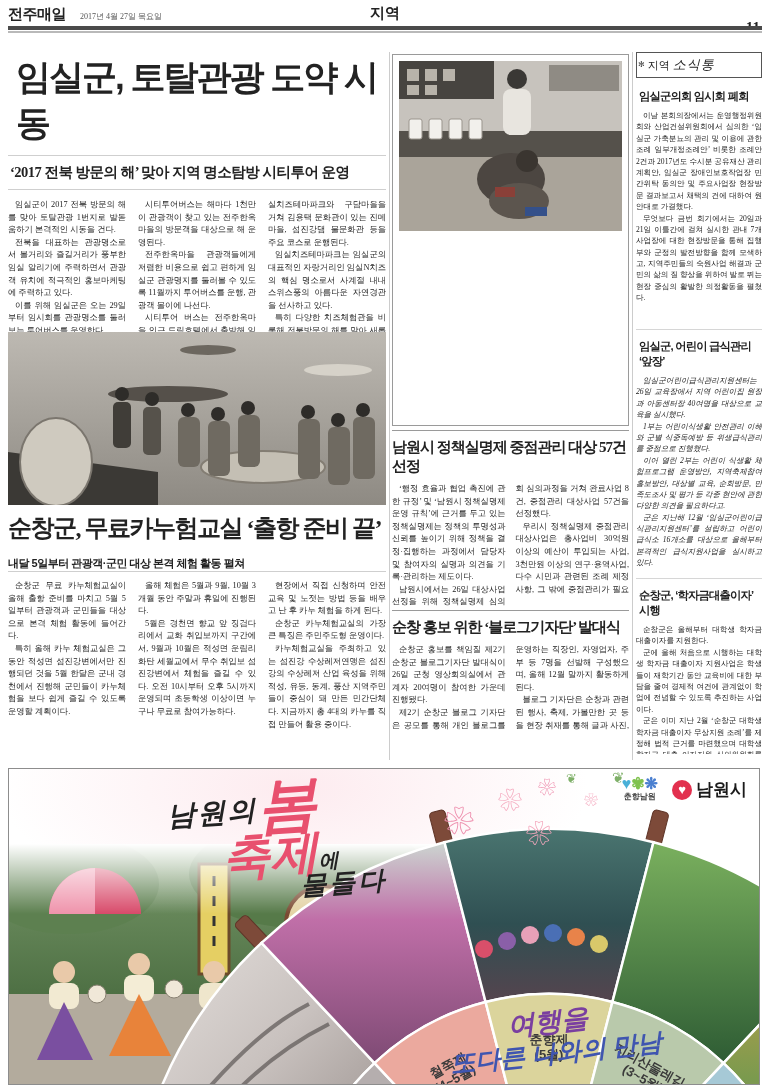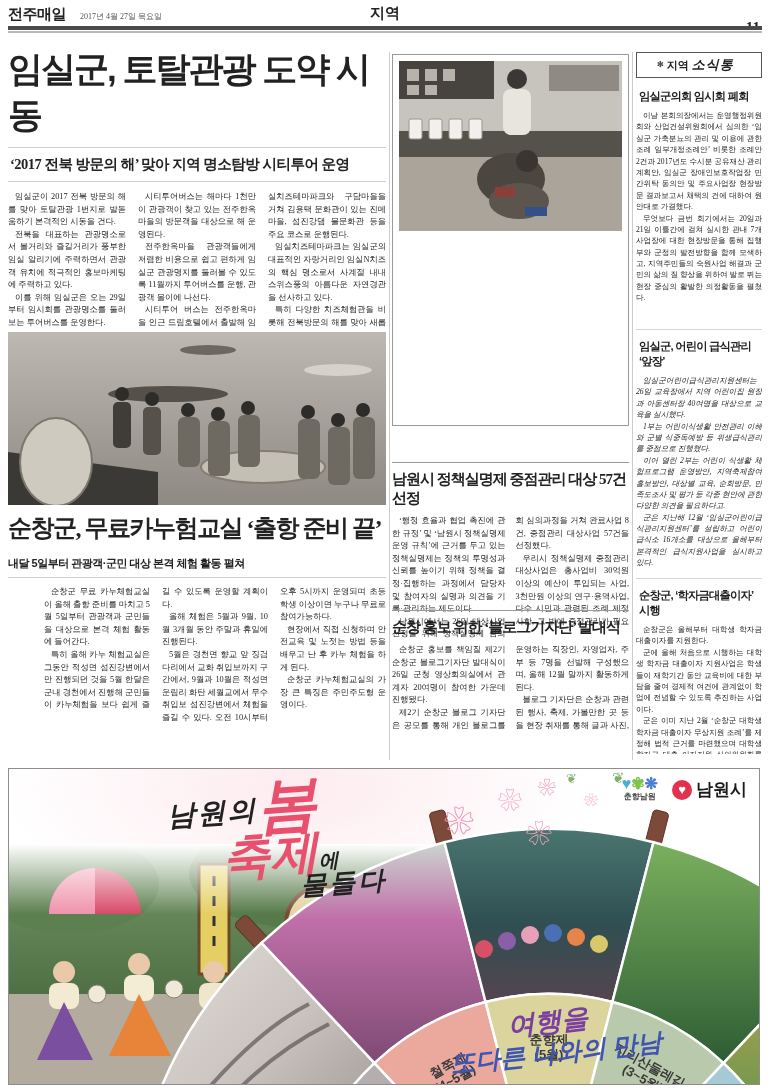--- a/index.html
+++ b/index.html
@@ -16,60 +16,60 @@
 
   
   .bodytext{font-family:"Liberation Serif",serif;font-size:8.3px;line-height:1.52;
             text-align:justify;color:#1c1c1c;overflow:hidden;}
   .bodytext p{margin:0;text-indent:7px;}
   .cols3{column-count:3;column-gap:12px;}
   .cols2{column-count:2;column-gap:10px;}
 
   
   .main-art{position:absolute;left:8px;top:46px;width:378px;}
-  .main-art h1{margin:0;font-size:35px;font-weight:900;letter-spacing:-2px;line-height:1.3;}
+  .main-art h1{margin:8px;font-size:35px;font-weight:900;letter-spacing:-2px;line-height:1.3;}
   .main-art .subhead{margin-top:10px;padding:7px 2px;font-family:"Liberation Serif",serif;
     font-size:14.5px;font-weight:bold;letter-spacing:-0.5px;
     border-top:1px solid #cfcfcf;border-bottom:1px solid #cfcfcf;}
   .main-art .bodytext{margin-top:9px;height:142px;}
 
   
   .photo{position:absolute;background:#b9b5ae;}
   .canoe-photo{left:8px;top:332px;width:378px;height:173px;}
   .canoe-art{position:absolute;left:8px;top:512px;width:378px;}
   .canoe-art h2{margin:0;font-family:"Liberation Serif",serif;font-size:24px;font-weight:900;letter-spacing:-1.5px;}
-  .canoe-art .subhead{margin-top:12px;padding-bottom:6px;font-size:11px;font-weight:900;
+  .canoe-art .subhead{margin-top:12px;font-size:11px;font-weight:900;
     border-bottom:1px solid #cfcfcf;letter-spacing:-0.5px;}
-  .canoe-art .bodytext{margin-top:8px;height:158px;margin-left:36px;}
+  .canoe-art .bodytext{margin-top:8px;height:158px;}
 
   
   .vrule{position:absolute;width:1px;background:#ccc;top:52px;height:708px;}
   .v1{left:389px;} .v2{left:632px;}
 
   
   .wrestle{position:absolute;left:392px;top:54px;width:237px;height:372px;
            border:1px solid #9a9a9a;box-sizing:border-box;padding:6px;}
   .wrestle .photo2{width:223px;height:170px;}
   .wrestle h3{margin:9px 0 3px;text-align:center;font-family:"Liberation Serif",serif;
               font-size:17px;font-weight:900;letter-spacing:-1px;}
   .wrestle .subhead{text-align:center;font-size:10px;font-weight:900;margin-bottom:6px;}
   .wrestle .bodytext{height:122px;font-size:8.1px;}
 
   
   .midart{position:absolute;left:392px;width:237px;border-top:1px solid #9a9a9a;padding-top:7px;}
-  .policy{top:430px;margin-top:32px;}
+  .policy{top:430px;}
   .blog{top:610px;}
   .midart h3{margin:0 0 7px;font-family:"Liberation Serif",serif;font-size:15px;
              font-weight:900;letter-spacing:-1px;}
   .policy .bodytext{height:128px;}
   .blog .bodytext{height:100px;}
 
   
   .sidebar{position:absolute;left:636px;top:52px;width:126px;}
-  .snack{border:1.5px solid #555;padding:3px 20px;font-size:11px;font-weight:700;}
+  .snack{border:1.5px solid #555;padding:3px 1px;font-size:11px;font-weight:400;}
   .snack .star{color:#444;font-size:8px;vertical-align:2px;}
   .snack .script{font-style:italic;font-family:"Liberation Serif",serif;font-size:13px;letter-spacing:1px;}
   .sidebar article{margin-top:11px;}
   .sidebar article + article{border-top:1px solid #d6d6d6;padding-top:9px;}
   .sidebar h4{margin:0 3px 6px;font-size:11.3px;font-weight:900;letter-spacing:-0.8px;}
   .sidebar .bodytext{font-size:7.6px;line-height:1.5;}
   .sb-a .bodytext{height:208px;} .sb-b .bodytext{height:192px;font-style:italic;} .sb-c .bodytext{height:130px;}
 
   
   .ad{position:absolute;left:8px;top:768px;width:752px;height:317px;border:1px solid #8d8d8d;
@@ -164,20 +164,21 @@
   <section class="canoe-art">
     <h2>순창군, 무료카누험교실 ‘출항 준비 끝’</h2>
     <div class="subhead">내달 5일부터 관광객·군민 대상 본격 체험 활동 펼쳐</div>
     <div class="bodytext cols3">
       <p>순창군 무료 카누체험교실이 올해 출항 준비를 마치고 5월 5일부터 관광객과 군민들을 대상으로 본격 체험 활동에 들어간다.</p>
         <p>특히 올해 카누 체험교실은 그동안 적성면 섬진강변에서만 진행되던 것을 5월 한달은 군내 경천에서 진행해 군민들이 카누체험을 보다 쉽게 즐길 수 있도록 운영할 계획이다.</p>
       <p>올해 체험은 5월과 9월, 10월 3개월 동안 주말과 휴일에 진행된다.</p>
         <p>5월은 경천면 향교 앞 징검다리에서 교화 취입보까지 구간에서, 9월과 10월은 적성면 운림리 화탄 세월교에서 무수 취입보 섬진강변에서 체험을 즐길 수 있다. 오전 10시부터 오후 5시까지 운영되며 초등학생 이상이면 누구나 무료로 참여가능하다.</p>
       <p>현장에서 직접 신청하며 안전교육 및 노젓는 방법 등을 배우고 난 후 카누 체험을 하게 된다.</p>
         <p>순창군 카누체험교실의 가장 큰 특징은 주민주도형 운영이다.</p>
+      <p>카누체험교실을 주최하고 있는 섬진강 수상레저연맹은 섬진강의 수상레저 산업 육성을 위해 적성, 유등, 동계, 풍산 지역주민들이 중심이 돼 만든 민간단체다. 지금까지 총 4대의 카누를 직접 만들어 활용 중이다.</p>
 
     </div>
   </section>
 
   <div class="vrule v1"></div>
   <div class="vrule v2"></div>
 
   <section class="wrestle">
     <div class="photo photo2">
       <svg width="223" height="170" viewBox="0 0 223 170">

